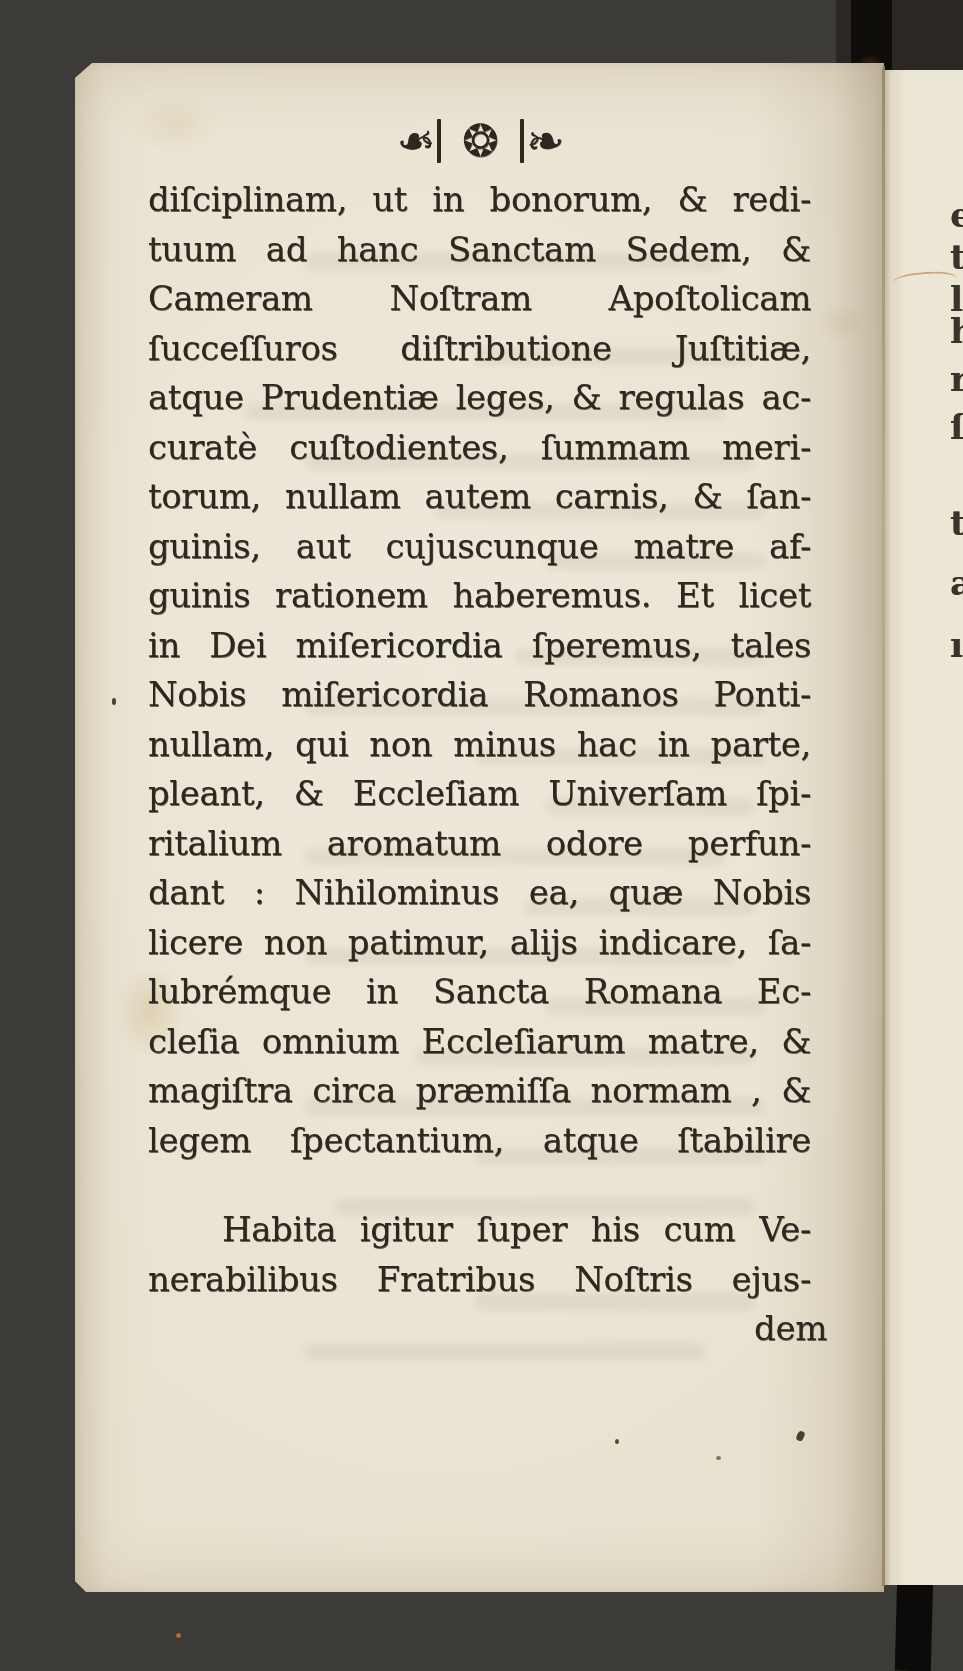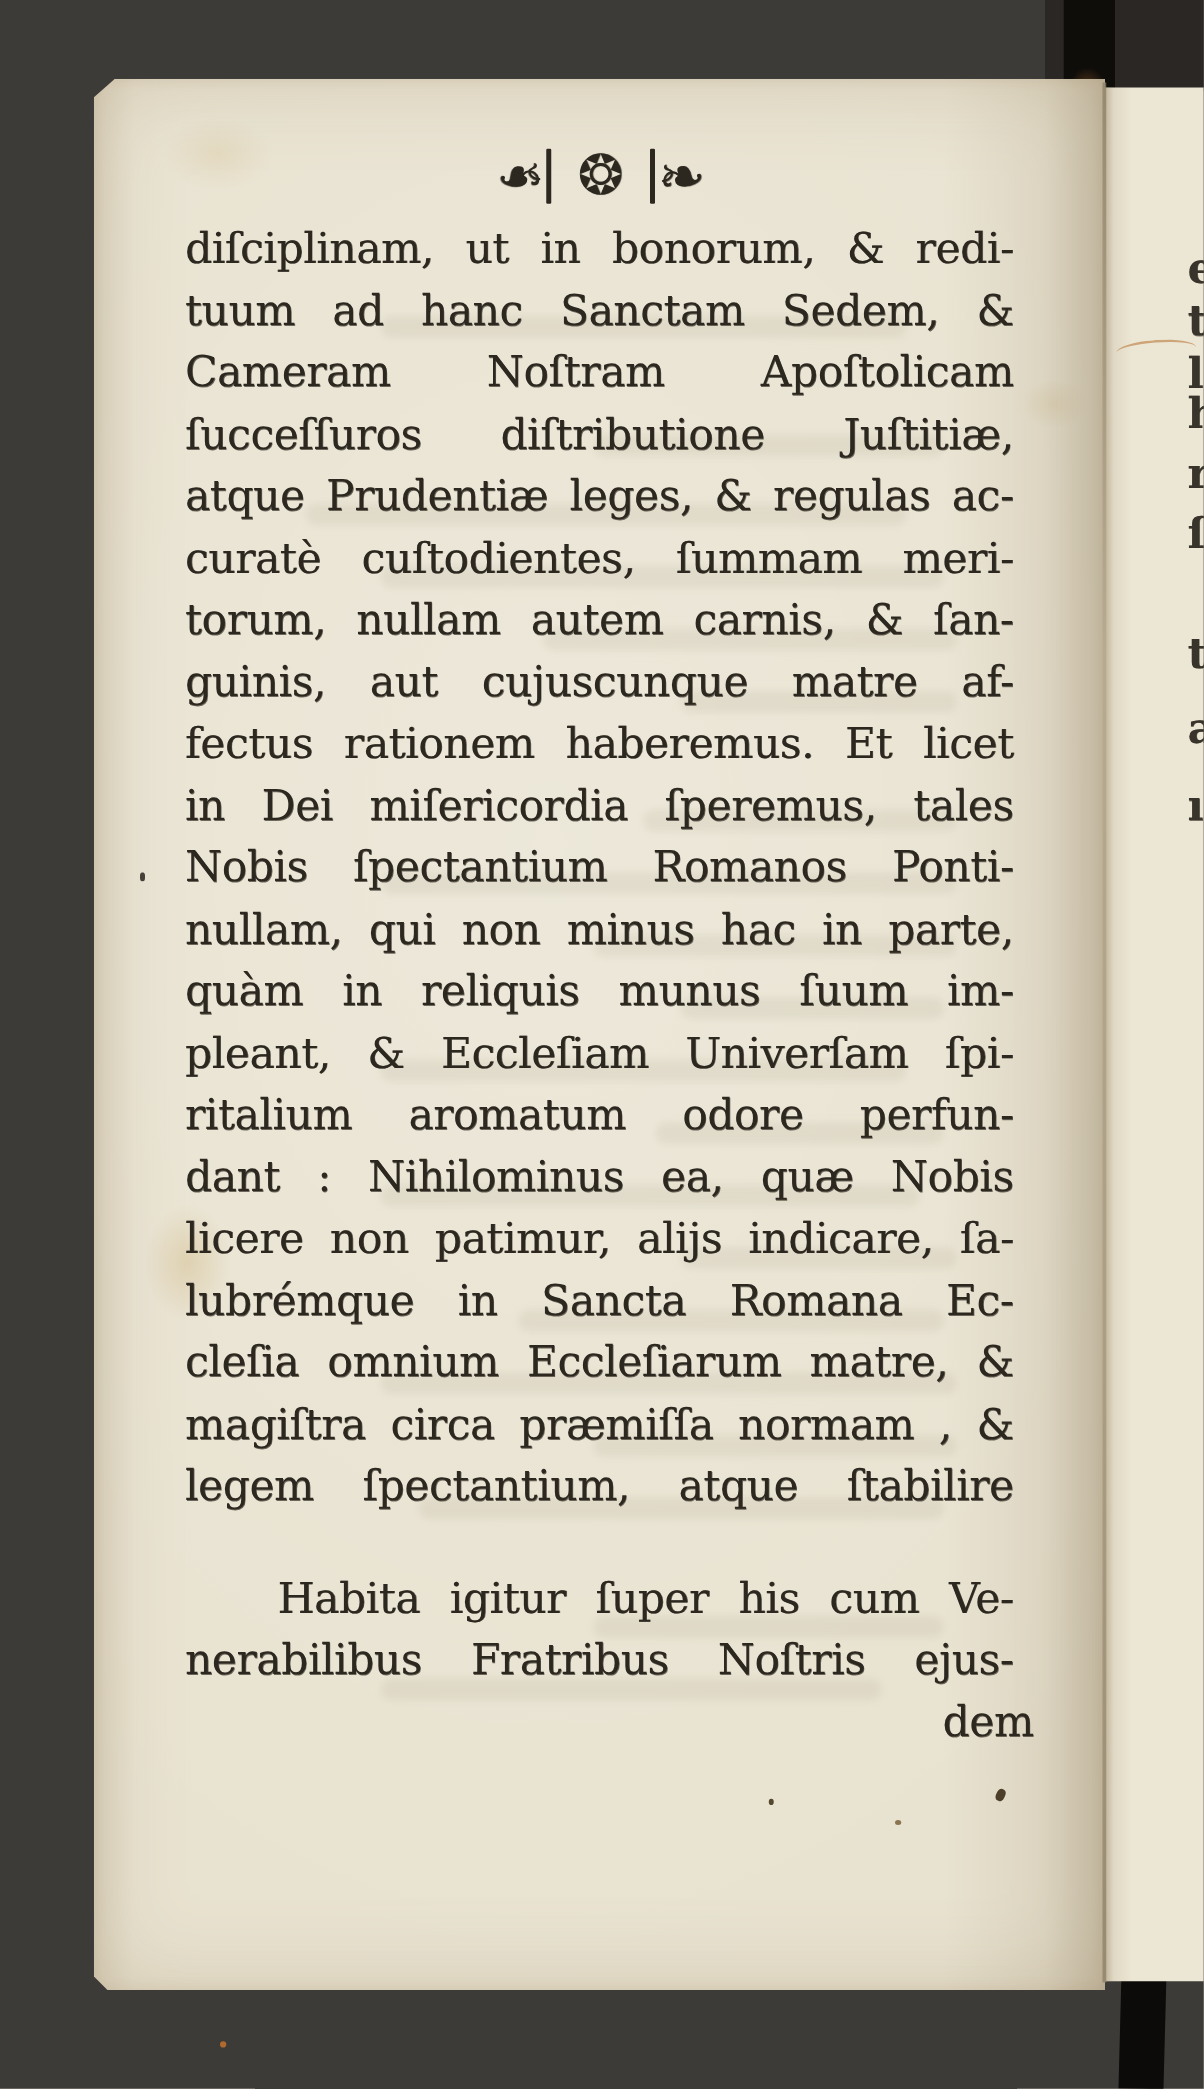--- a/index.html
+++ b/index.html
@@ -161,25 +161,24 @@
 
   <div class="textblock" id="lines">
       <div class="line justify">diſciplinam, ut in bonorum, &amp; redi-</div>
       <div class="line justify">tuum ad hanc Sanctam Sedem, &amp;</div>
       <div class="line justify">Cameram Noſtram Apoſtolicam</div>
       <div class="line justify">ſucceſſuros diſtributione Juſtitiæ,</div>
       <div class="line justify">atque Prudentiæ leges, &amp; regulas ac-</div>
       <div class="line justify">curatè cuſtodientes, ſummam meri-</div>
       <div class="line justify">torum, nullam autem carnis, &amp; ſan-</div>
       <div class="line justify">guinis, aut cujuscunque matre af-</div>
-      <div class="line justify">fectus rationem haberemus. Et licet</div>
+      <div class="line justify">guinis rationem haberemus. Et licet</div>
       <div class="line justify">in Dei miſericordia ſperemus, tales</div>
-      <div class="line justify">Nobis ſpectantium Romanos Ponti-</div>
+      <div class="line justify">Nobis miſericordia Romanos Ponti-</div>
       <div class="line justify">nullam, qui non minus hac in parte,</div>
-      <div class="line justify">quàm in reliquis munus ſuum im-</div>
       <div class="line justify">pleant, &amp; Eccleſiam Univerſam ſpi-</div>
       <div class="line justify">ritalium aromatum odore perfun-</div>
       <div class="line justify">dant : Nihilominus ea, quæ Nobis</div>
       <div class="line justify">licere non patimur, alijs indicare, ſa-</div>
       <div class="line justify">lubrémque in Sancta Romana Ec-</div>
       <div class="line justify">cleſia omnium Eccleſiarum matre, &amp;</div>
       <div class="line justify">magiſtra circa præmiſſa normam , &amp;</div>
       <div class="line justify">legem ſpectantium, atque ſtabilire</div>
       <div class="line justify-indent">Habita igitur ſuper his cum Ve-</div>
       <div class="line justify">nerabilibus Fratribus Noſtris ejus-</div>

